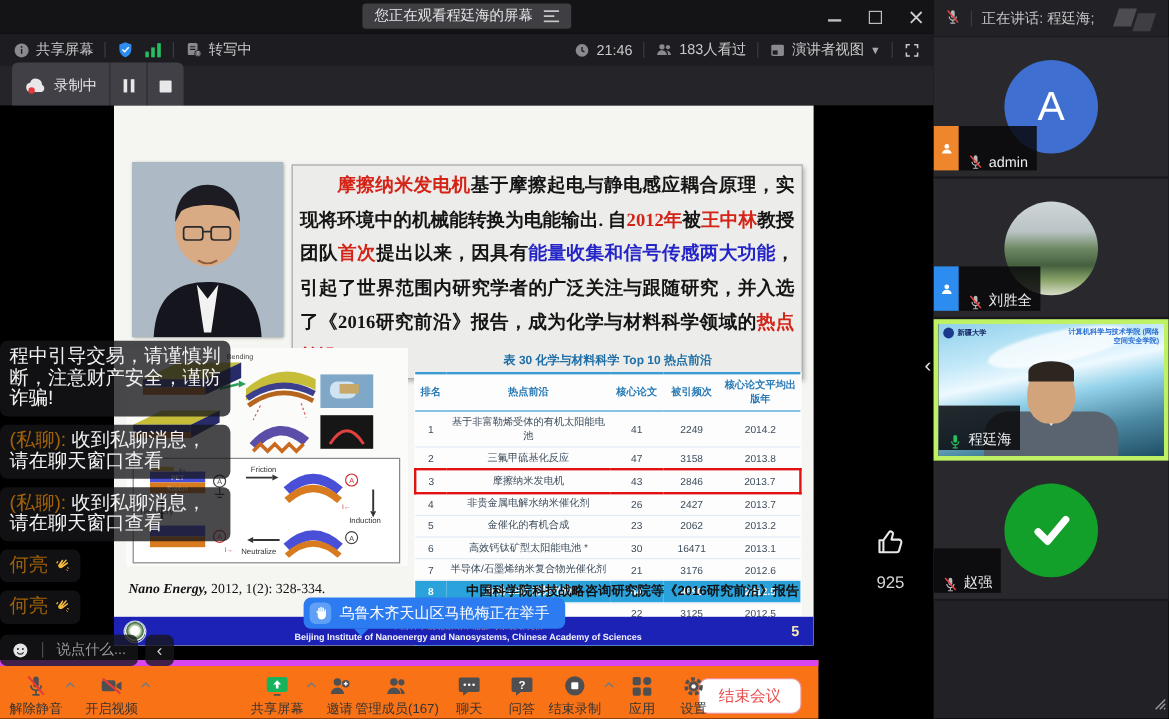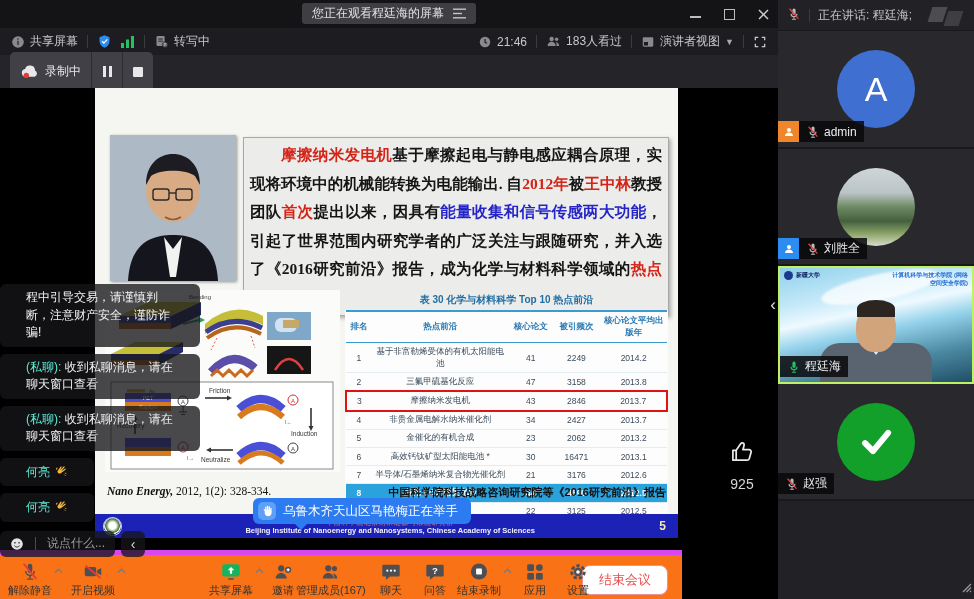--- a/index.html
+++ b/index.html
@@ -60,22 +60,22 @@
   .cas-logo{width:17px;height:17px;border-radius:50%;margin-left:9px;background:radial-gradient(circle at 50% 45%,#fff 0 28%,#d8e2c8 34%,#3a6e3a 55%,#eee 60% 66%,#234 70%);box-shadow:0 0 0 1px #cdd5ee;}
   .footer-center{flex:1;text-align:center;line-height:8.5px;padding-top:2px;}
   .footer-cn{font-size:6.5px;color:#d08484;letter-spacing:1px;}
   .footer-en{font-size:7.5px;color:#f2f2ff;font-weight:bold;}
   .footer-page{color:#f5e9b0;font-weight:bold;font-size:12px;margin-right:12px;}
   #likes{position:absolute;left:712px;top:350px;width:60px;text-align:center;color:#e8e8e8;}
   #likes .cnt{font-size:14px;color:#d6d6d6;margin-top:6px;}
   #stage-collapse{position:absolute;right:2px;top:210px;color:#e2e2e2;font-size:17px;cursor:pointer;line-height:14px;}
   
   #chat-overlay{position:absolute;left:0;top:196px;width:200px;display:flex;flex-direction:column;gap:7px;align-items:flex-start;z-index:8;}
-  .chat-msg{background:rgba(22,22,26,.78);border-radius:6px;padding:5px 26px;color:#f2f2f2;font-size:12px;line-height:17.5px;max-width:176px;}
-  .chat-prefix{color:#5eead4;}
+  .chat-msg{background:rgba(22,22,26,.78);border-radius:6px;padding:5px 8px;color:#f2f2f2;font-size:16px;line-height:17.5px;max-width:176px;}
+  .chat-prefix{color:#a16207;}
   #chat-inputrow{display:flex;gap:6px;margin-top:2px;}
   #chat-input{background:rgba(22,22,26,.78);border-radius:6px;height:26px;display:flex;align-items:center;gap:11px;padding:0 10px;cursor:text;}
   #chat-input .ph{color:#9a9a9e;font-size:12px;}
   #chat-input .div{width:1px;height:13px;background:#4a4a4f;}
   #chat-collapse{background:rgba(22,22,26,.78);border-radius:6px;width:24px;height:26px;display:flex;align-items:center;justify-content:center;color:#ddd;font-size:14px;cursor:pointer;}
   
   #notification{position:absolute;left:253px;top:498px;height:26px;background:#2d7bf0;border-radius:6px;
                 display:flex;align-items:center;gap:7px;padding:0 13px 0 5px;color:#fff;font-size:12.5px;z-index:30;white-space:nowrap;}
   #notification:after{content:"";position:absolute;left:42px;bottom:-6px;border-left:6px solid transparent;
                 border-right:6px solid transparent;border-top:6px solid #2d7bf0;}
@@ -92,35 +92,35 @@
   #sidebar{position:absolute;left:778px;top:0;width:196px;height:599px;background:#222226;}
   #sidebar-header{height:30px;display:flex;align-items:center;gap:8px;padding:0 9px;color:#c5c5c8;font-size:12px;
                   border-bottom:1px solid #19191c;position:relative;white-space:nowrap;}
   .wm{position:absolute;right:4px;top:5px;width:48px;height:24px;opacity:.5;}
   .wm i{position:absolute;width:15px;height:15px;background:#77777c;transform:skewX(-18deg) rotate(0deg);}
   .wm i:nth-child(1){left:8px;top:2px;}
   .wm i:nth-child(2){left:24px;top:6px;background:#5c5c61;}
   .tile{position:relative;border-bottom:2px solid #19191c;background:#29292d;overflow:hidden;box-sizing:border-box;}
   .tile:nth-child(1){height:118px;}
   .tile:nth-child(2){height:117px;}
-  .tile:nth-child(3){height:118px;border:2px solid #bef264;}
+  .tile:nth-child(3){height:118px;border:4px solid #bef264;}
   .tile:nth-child(4){height:117px;}
   .tile:nth-child(5){height:97px;}
   .av-wrap{position:absolute;inset:0;display:flex;align-items:center;justify-content:center;}
   .av-circle{width:78px;height:78px;border-radius:50%;overflow:hidden;}
   .av-letter{background:#3f6fd0;color:#fff;font-size:34px;display:flex;align-items:center;justify-content:center;}
   .av-mountain{background:linear-gradient(180deg,#cfd6d8 0%,#bac3c5 32%,#6e8a63 50%,#44603f 68%,#8aa468 84%,#d8ddca 100%);}
   .av-sea{background:linear-gradient(180deg,#4a6e8e 0%,#2e4f6e 34%,#d98a3e 47%,#23455e 60%,#122b3e 100%);position:relative;}
   .av-sea:after{content:"";position:absolute;left:34px;bottom:10px;width:14px;height:26px;background:#0b1822;border-radius:40% 40% 20% 20%;}
   .av-check{background:#12a02a;display:flex;align-items:center;justify-content:center;}
   .tile-label{position:absolute;left:0;bottom:5px;display:flex;align-items:stretch;max-width:96%;z-index:4;}
   .badge{width:21px;display:flex;align-items:center;justify-content:center;}
   .badge-orange{background:#f0862c;}
   .badge-blue{background:#2d8cf0;}
-  .pill{background:rgba(8,8,10,.85);display:flex;align-items:center;gap:4px;padding:0 7px;height:21px;}
+  .pill{background:rgba(8,8,10,.85);display:flex;align-items:flex-end;gap:4px;padding:0 7px;height:37px;}
   .pname{color:#ececee;font-size:12px;white-space:nowrap;overflow:hidden;text-overflow:ellipsis;max-width:130px;}
   .vid-bg{position:absolute;inset:0;background:linear-gradient(168deg,#8fd0ec 0%,#c4e9f8 26%,#eef9ff 40%,#93d2ea 54%,#4c89a2 76%,#1f4f66 100%);}
   .v-streak{position:absolute;left:40px;top:6px;width:120px;height:26px;background:rgba(255,255,255,.75);
             transform:rotate(-12deg);border-radius:50%;filter:blur(1px);}
   .v-head{position:absolute;left:50%;top:32%;width:40px;height:48px;border-radius:48% 48% 44% 44%;background:#d2a47b;transform:translateX(-50%);z-index:2;}
   .v-head:before{content:"";position:absolute;top:-4px;left:1px;right:1px;height:17px;border-radius:50% 50% 0 0;background:#2c2520;}
   .v-body{position:absolute;left:50%;top:66%;width:112px;height:46px;transform:translateX(-50%);background:#5a6470;border-radius:20px 20px 0 0;z-index:1;}
   .v-body:after{content:"";position:absolute;left:50%;top:0;transform:translateX(-50%);border-left:9px solid transparent;border-right:9px solid transparent;border-top:12px solid #e8e8e8;}
   .v-ol-left{position:absolute;left:4px;top:3px;display:flex;align-items:center;gap:3px;font-size:6px;color:#1a2a6a;z-index:3;font-weight:bold;}
   .v-logo{width:9px;height:9px;border-radius:50%;background:#1a3a8c;display:inline-block;}
@@ -374,21 +374,21 @@
                 <tr class="red-row">
                   <td>3</td>
                   <td>摩擦纳米发电机</td>
                   <td>43</td>
                   <td>2846</td>
                   <td>2013.7</td>
                 </tr>
                 <tr>
                   <td>4</td>
                   <td>非贵金属电解水纳米催化剂</td>
-                  <td>34</td>
+                  <td>26</td>
                   <td>2427</td>
                   <td>2013.7</td>
                 </tr>
                 <tr>
                   <td>5</td>
                   <td>金催化的有机合成</td>
                   <td>23</td>
                   <td>2062</td>
                   <td>2013.2</td>
                 </tr>

